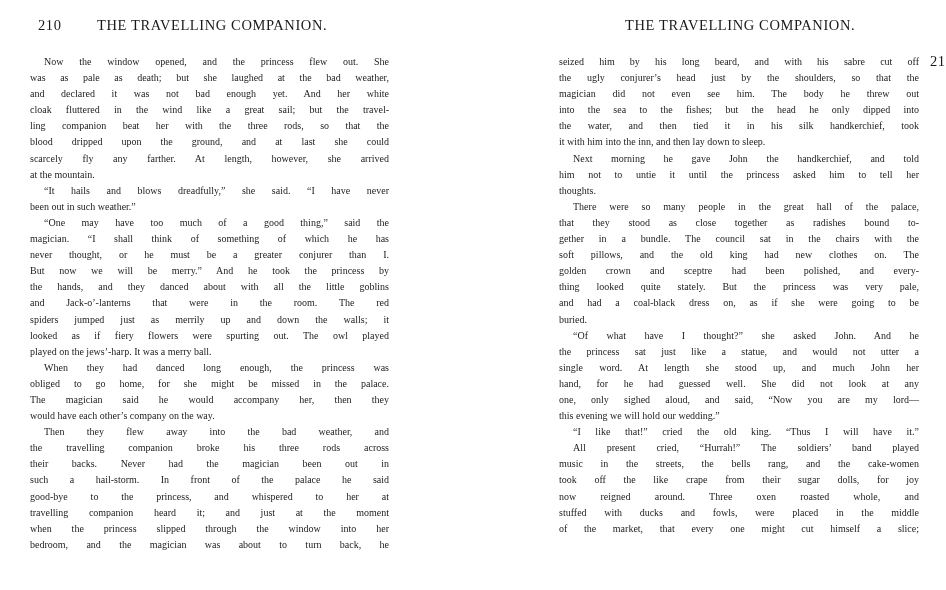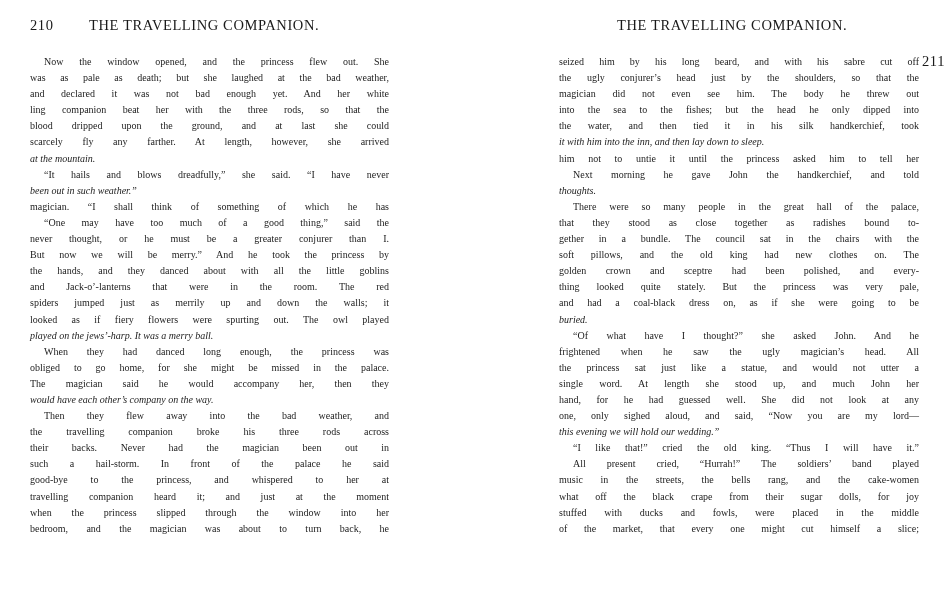--- a/index.html
+++ b/index.html
@@ -1,17 +1,17 @@
 <!DOCTYPE html>
 <html><head>
 <meta charset="utf-8">
 <style>
   html, body { margin: 0; padding: 0; background: #ffffff; }
   body { width: 946px; height: 590px; position: relative; overflow: hidden; }
-  .page { position: absolute; top: 0; height: 590px; }
+  .page { position: absolute; top: 0; height: 590px; padding-left: 8px; }
   #page-left { left: 0; width: 473px; }
   #page-right { left: 473px; width: 473px; }
   .running-head {
     position: absolute; top: 17px;
     font-family: "Liberation Serif", "DejaVu Serif", serif;
     font-size: 14.5px; color: #1a1a1a; letter-spacing: 0.6px; white-space: nowrap;
   }
   .folio { position: absolute; }
   .head-title { position: absolute; }
   #page-left .folio { left: 30px; }
@@ -22,43 +22,44 @@
     position: absolute; top: 54px;
     font-family: "Liberation Serif", "DejaVu Serif", serif;
     font-size: 10px; line-height: 16.1px; color: #1c1c1c;
   }
   #page-left .body-text { left: 30px; width: 359px; }
   #page-right .body-text { left: 86px; width: 360px; }
   .line {
     display: block; height: 16.1px; white-space: nowrap;
     text-align: justify; text-align-last: justify; overflow: visible;
   }
-  .line.last { text-align-last: left; font-style: italic; }
+  .line.last { text-align-last: left; }
   .line.indent { text-indent: 14px; }
 </style>
 </head>
 <body>
 
 <div class="page" id="page-left">
   <div class="running-head">
     <span class="folio">210</span>
     <span class="head-title">THE TRAVELLING COMPANION.</span>
   </div>
   <div class="body-text">
       <span class="line indent">Now the window opened, and the princess flew out.  She</span>
       <span class="line">was as pale as death; but she laughed at the bad weather,</span>
       <span class="line">and declared it was not bad enough yet.  And her white</span>
+      <span class="line">cloak fluttered in the wind like a great sail; but the travel-</span>
       <span class="line">ling companion beat her with the three rods, so that the</span>
       <span class="line">blood dripped upon the ground, and at last she could</span>
       <span class="line">scarcely fly any farther.  At length, however, she arrived</span>
       <span class="line last">at the mountain.</span>
       <span class="line indent">“It hails and blows dreadfully,” she said.  “I have never</span>
       <span class="line last">been out in such weather.”</span>
+      <span class="line indent">“One may have too much of a good thing,” said the</span>
       <span class="line">magician.  “I shall think of something of which he has</span>
-      <span class="line indent">“One may have too much of a good thing,” said the</span>
       <span class="line">never thought, or he must be a greater conjurer than I.</span>
       <span class="line">But now we will be merry.”  And he took the princess by</span>
       <span class="line">the hands, and they danced about with all the little goblins</span>
       <span class="line">and Jack-o’-lanterns that were in the room.  The red</span>
       <span class="line">spiders jumped just as merrily up and down the walls; it</span>
       <span class="line">looked as if fiery flowers were spurting out.  The owl played</span>
       <span class="line last">played on the jews’-harp.  It was a merry ball.</span>
       <span class="line indent">When they had danced long enough, the princess was</span>
       <span class="line">obliged to go home, for she might be missed in the palace.</span>
       <span class="line">The magician said he would accompany her, then they</span>
@@ -79,38 +80,38 @@
     <span class="head-title">THE TRAVELLING COMPANION.</span>
     <span class="folio">211</span>
   </div>
   <div class="body-text">
       <span class="line">seized him by his long beard, and with his sabre cut off</span>
       <span class="line">the ugly conjurer’s head just by the shoulders, so that the</span>
       <span class="line">magician did not even see him.  The body he threw out</span>
       <span class="line">into the sea to the fishes; but the head he only dipped into</span>
       <span class="line">the water, and then tied it in his silk handkerchief, took</span>
       <span class="line last">it with him into the inn, and then lay down to sleep.</span>
+      <span class="line indent">Next morning he gave John the handkerchief, and told</span>
       <span class="line">him not to untie it until the princess asked him to tell her</span>
-      <span class="line indent">Next morning he gave John the handkerchief, and told</span>
       <span class="line last">thoughts.</span>
       <span class="line indent">There were so many people in the great hall of the palace,</span>
       <span class="line">that they stood as close together as radishes bound to-</span>
       <span class="line">gether in a bundle.  The council sat in the chairs with the</span>
       <span class="line">soft pillows, and the old king had new clothes on.  The</span>
       <span class="line">golden crown and sceptre had been polished, and every-</span>
       <span class="line">thing looked quite stately.  But the princess was very pale,</span>
       <span class="line">and had a coal-black dress on, as if she were going to be</span>
       <span class="line last">buried.</span>
       <span class="line indent">“Of what have I thought?” she asked John.  And he</span>
-      <span class="line">frightened when he saw the ugly magician’s head.  All</span>
       <span class="line">the princess sat just like a statue, and would not utter a</span>
       <span class="line">single word.  At length she stood up, and much John her</span>
       <span class="line">hand, for he had guessed well.  She did not look at any</span>
       <span class="line">one, only sighed aloud, and said, “Now you are my lord—</span>
       <span class="line last">this evening we will hold our wedding.”</span>
       <span class="line indent">“I like that!” cried the old king.  “Thus I will have it.”</span>
       <span class="line indent">All present cried, “Hurrah!”  The soldiers’ band played</span>
       <span class="line">music in the streets, the bells rang, and the cake-women</span>
-      <span class="line">what off the black crape from their sugar dolls, for joy</span>
+      <span class="line">took off the like crape from their sugar dolls, for joy</span>
+      <span class="line">now reigned around.  Three oxen roasted whole, and</span>
       <span class="line">stuffed with ducks and fowls, were placed in the middle</span>
       <span class="line">of the market, that every one might cut himself a slice;</span>
     </div>
 </div>
 
 </body></html>

